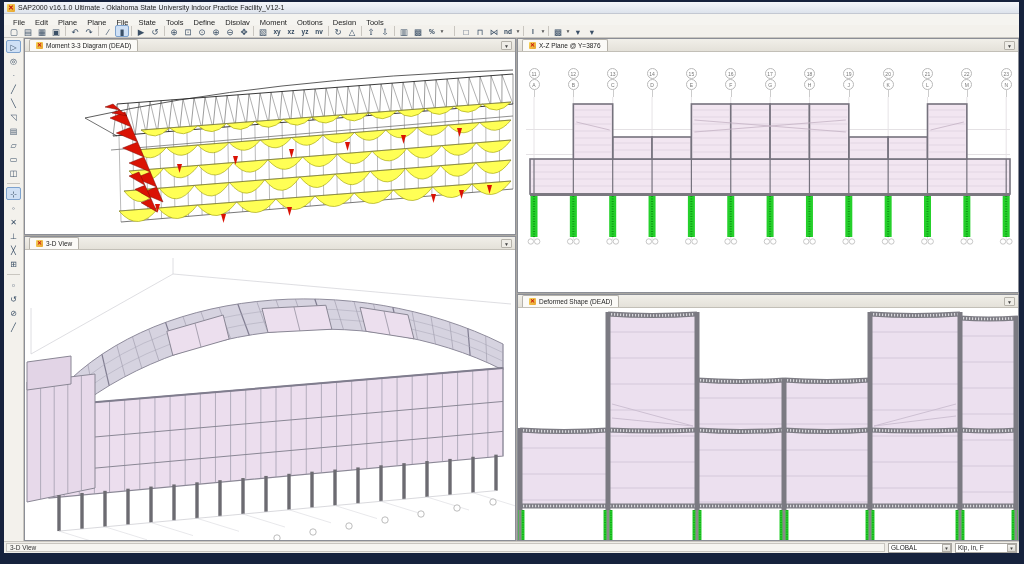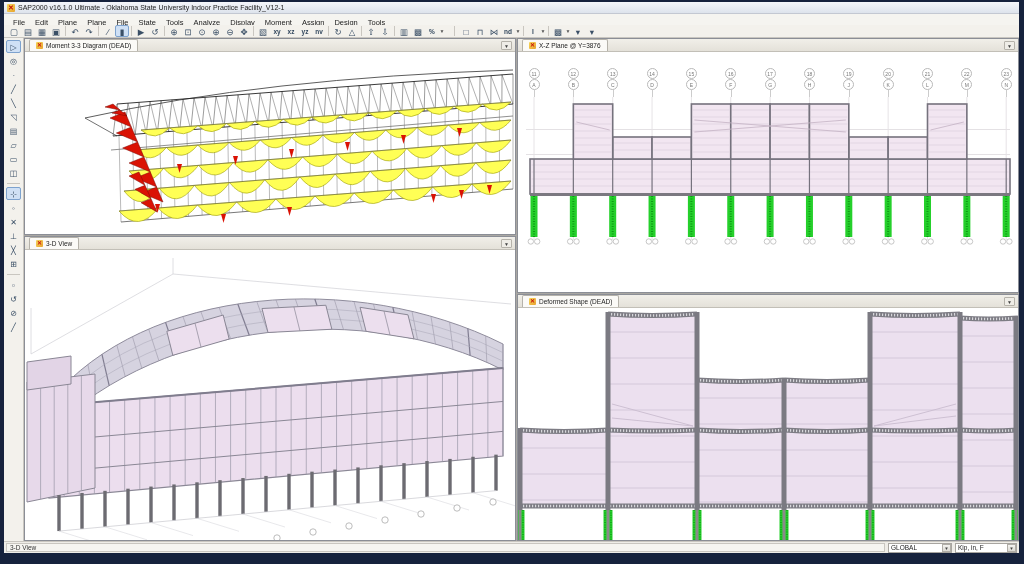--- a/index.html
+++ b/index.html
@@ -77,24 +77,24 @@
   </div>
 
   <div class="menubar" id="menu-bar">
       <div class="menu-item">File</div>
       <div class="menu-item">Edit</div>
       <div class="menu-item">Plane</div>
       <div class="menu-item">Plane</div>
       <div class="menu-item">File</div>
       <div class="menu-item">State</div>
       <div class="menu-item">Tools</div>
-      <div class="menu-item">Analyze</div>
+      <div class="menu-item">Define</div>
       <div class="menu-item">Display</div>
       <div class="menu-item">Moment</div>
-      <div class="menu-item">Assign</div>
+      <div class="menu-item">Options</div>
       <div class="menu-item">Design</div>
       <div class="menu-item">Tools</div>
     </div>
   <div class="toolbar" id="main-toolbar">
       <div class="tb-icon">▢</div>
       <div class="tb-icon">▤</div>
       <div class="tb-icon">▦</div>
       <div class="tb-icon">▣</div>
       <div class="tb-sep"></div>
       <div class="tb-icon">↶</div>

